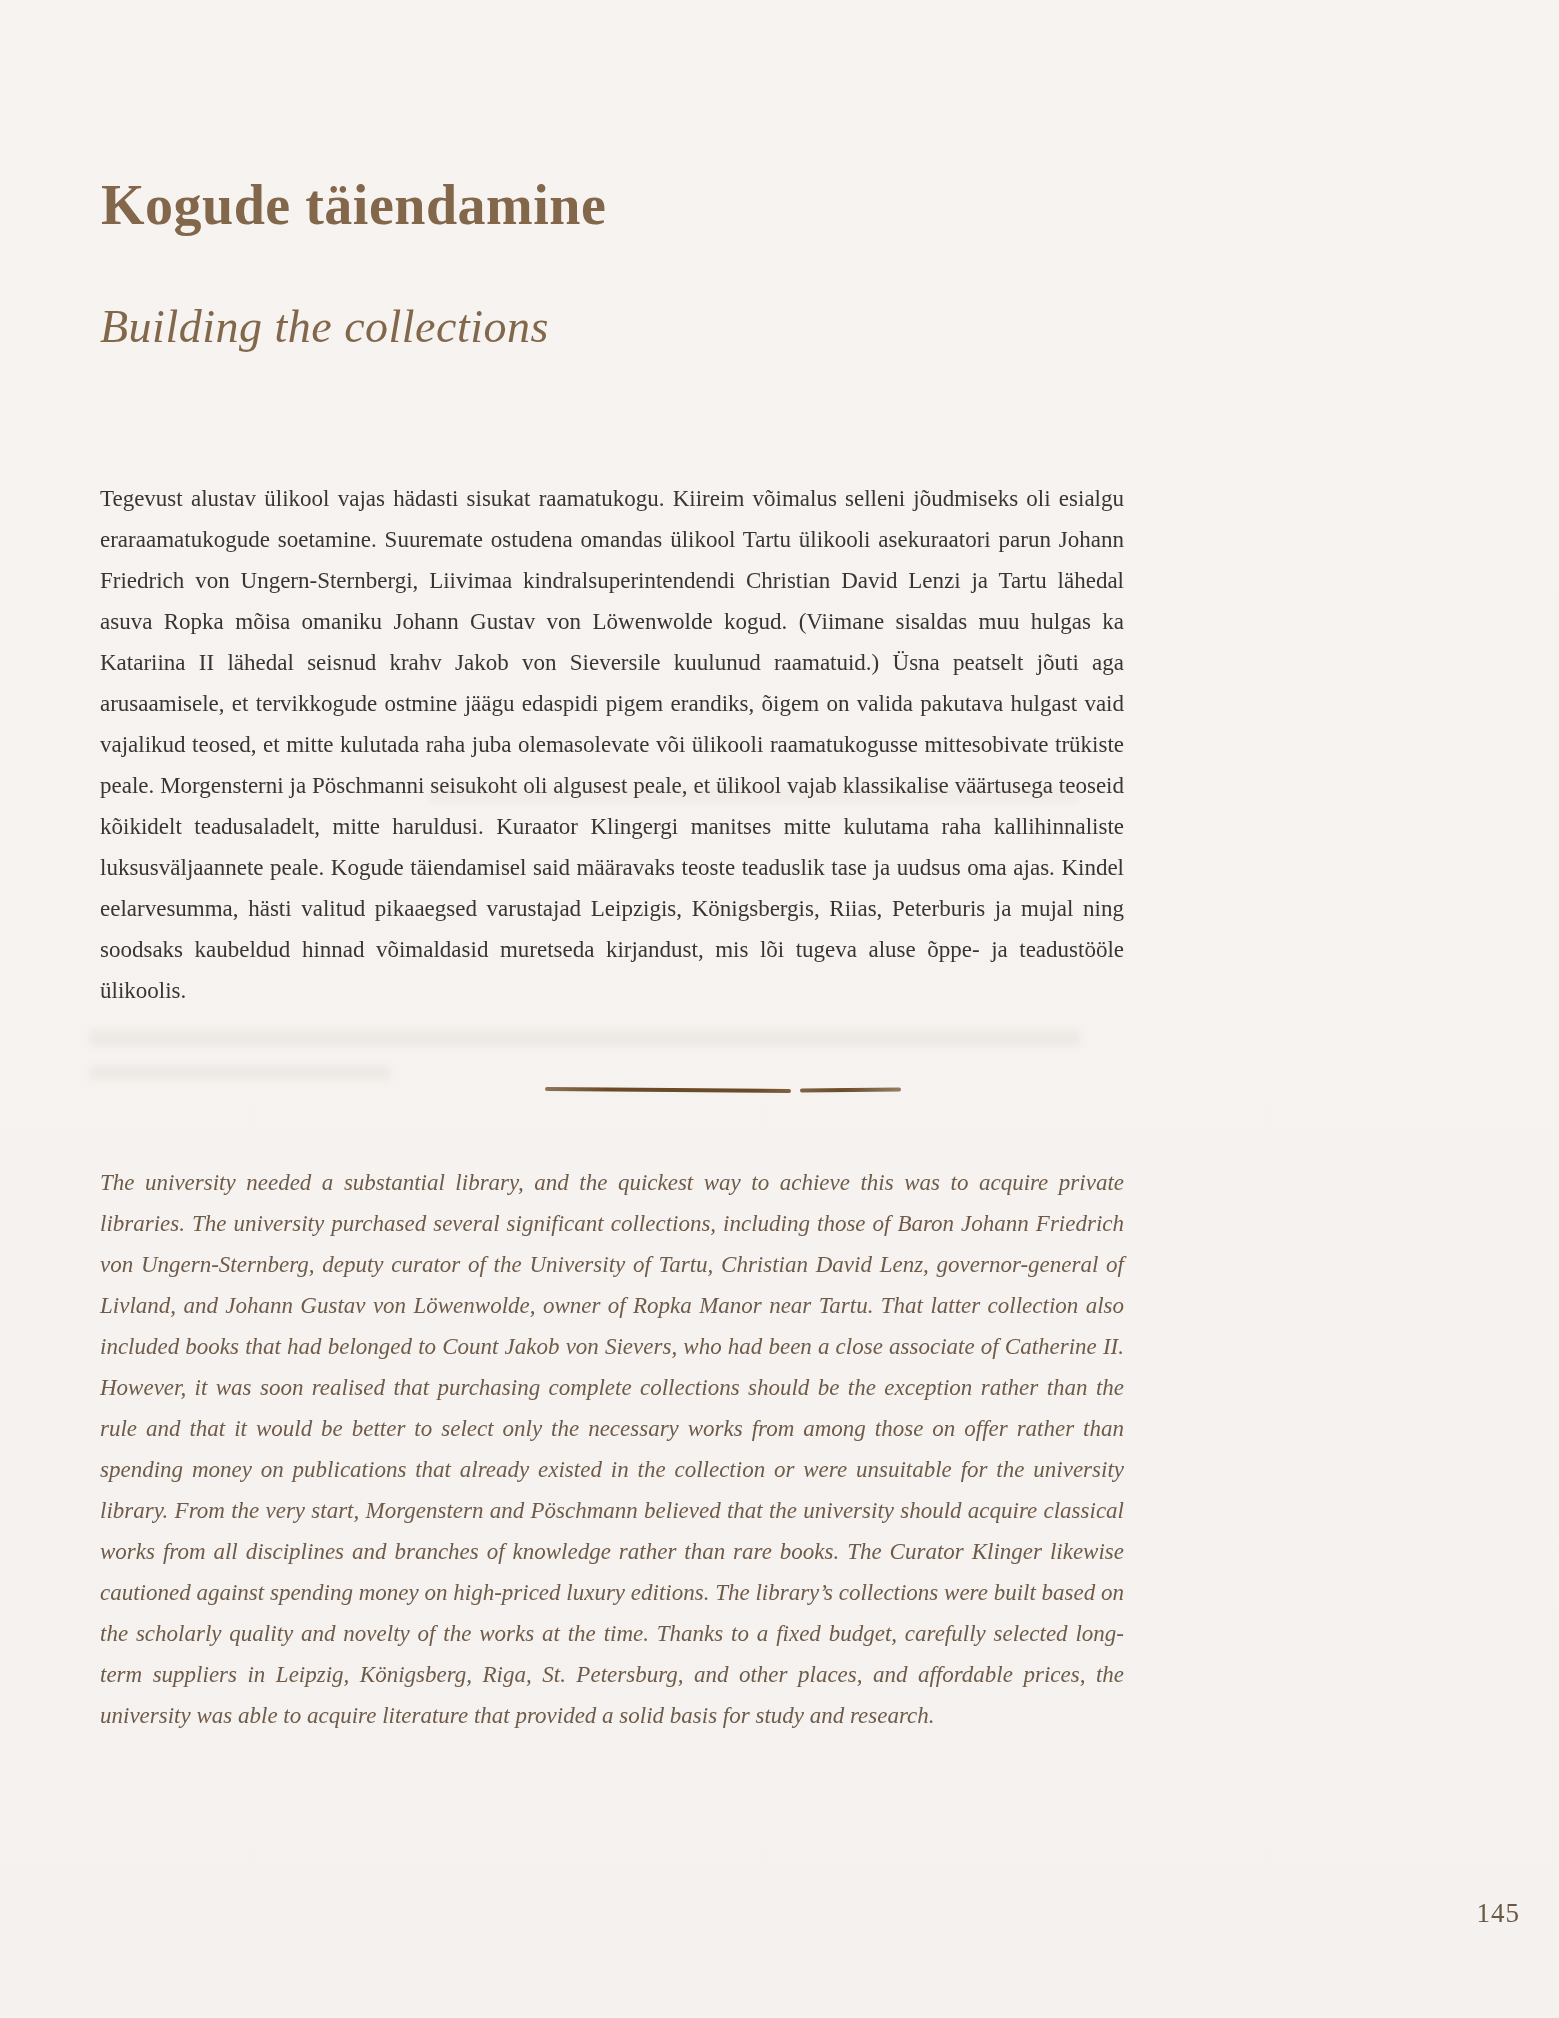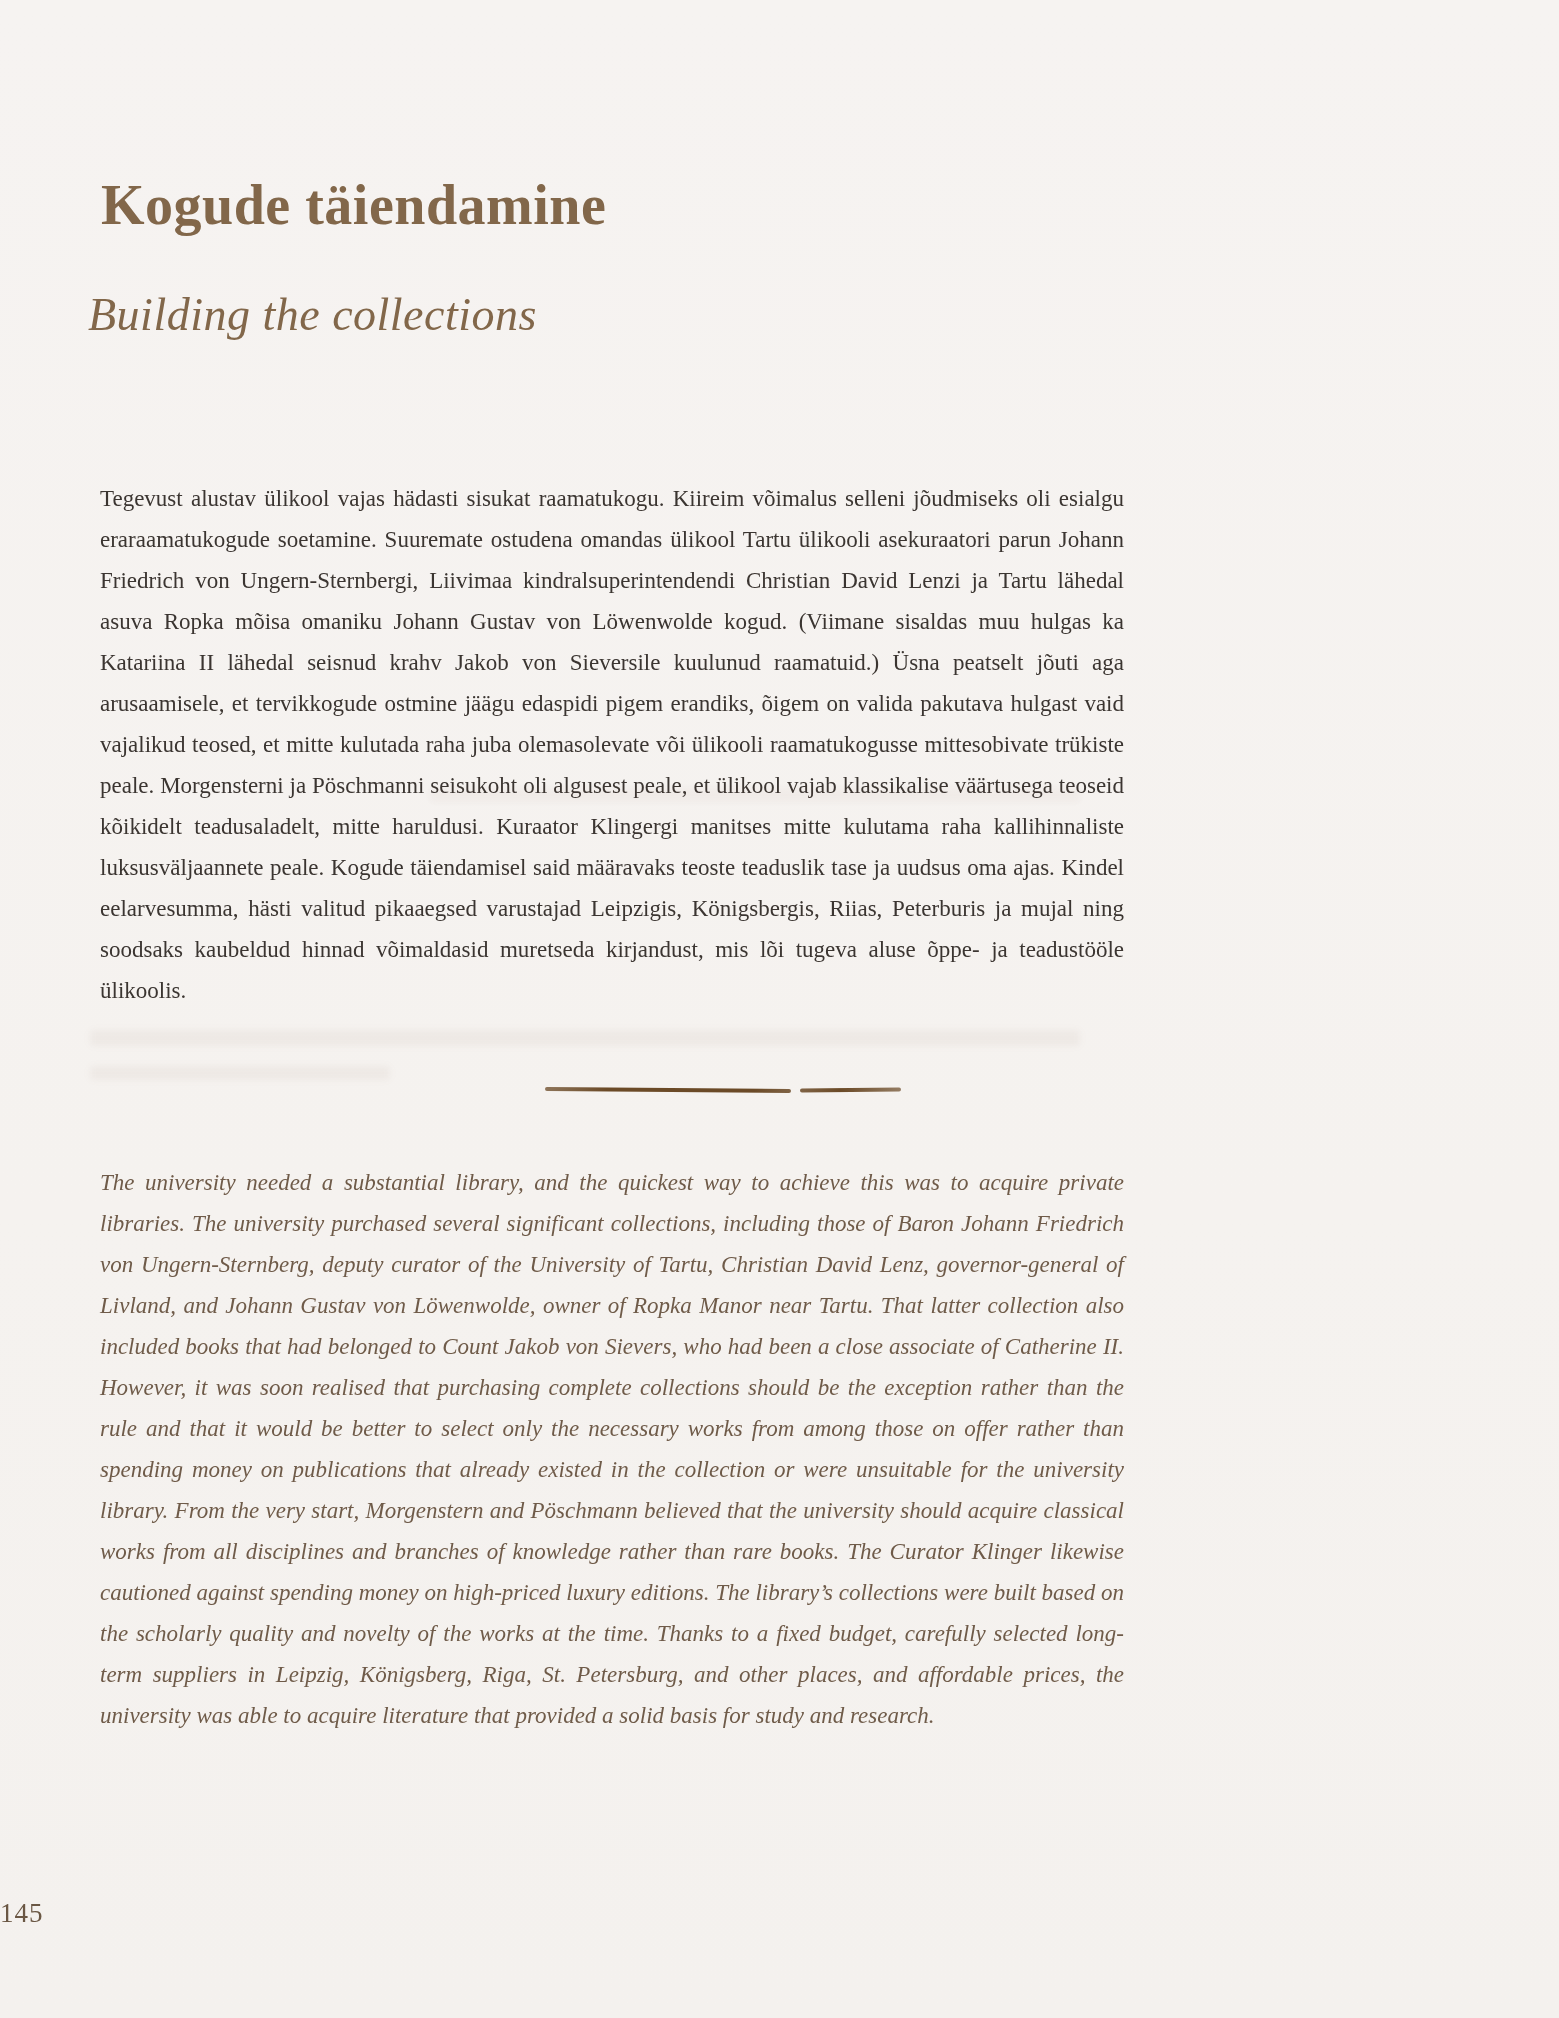--- a/index.html
+++ b/index.html
@@ -24,21 +24,21 @@
     font-size: 56px;
     line-height: 1.1;
     font-weight: 700;
     letter-spacing: 0.5px;
     color: var(--c-title, #82674a);
   }
   .subtitle {
     position: absolute;
     left: 84px;
     top: 286px;
-    margin: 4px;
+    margin: 16px;
     font-size: 46px;
     line-height: 1.1;
     font-weight: 400;
     font-style: italic;
     letter-spacing: 0.5px;
     color: var(--c-title, #82674a);
   }
   .para {
     position: absolute;
     left: 84px;
@@ -95,21 +95,21 @@
     pointer-events: none;
   }
   .ghost-1 { left: 90px;  top: 1030px; width: 990px; height: 16px; }
   .ghost-2 { left: 90px;  top: 1066px; width: 300px; height: 14px; }
   .ghost-3 { left: 430px; top: 788px;  width: 650px; height: 14px; opacity: 0.8; }
   .page-number {
     position: absolute;
     left: 0;
     top: 1898px;
     width: 1520px;
-    text-align: left;
+    text-align: right;
     font-size: 27px;
     letter-spacing: 1px;
     color: var(--c-page_number, #6a5744);
   }
 </style>
 </head>
 <body>
 
 <div class="page">
 

